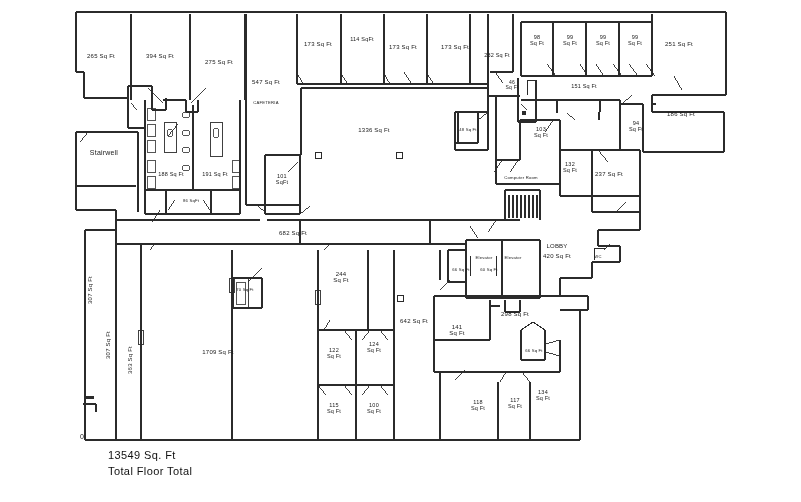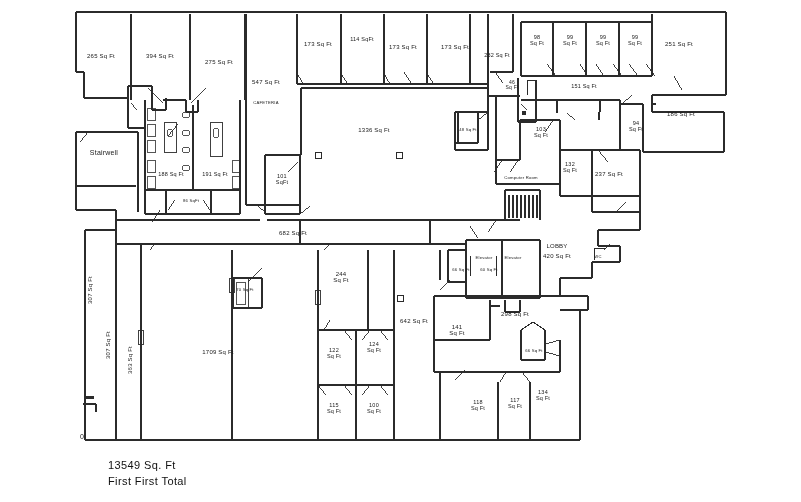--- a/index.html
+++ b/index.html
@@ -8,21 +8,21 @@
   #plan{position:absolute;left:0;top:0;width:801px;height:502px;}
   .lbl{position:absolute;font-family:"Liberation Sans",sans-serif;color:#1a1a1a;
        white-space:pre;text-align:center;line-height:1.05;letter-spacing:.2px;
        transform:translate(-50%,-50%);pointer-events:none;}
   .s6{font-size:6px;}
   .s55{font-size:5.5px;}
   .s5{font-size:5px;}
   .s45{font-size:4.2px;}
   .s7{font-size:7px;}
   .rot{transform:translate(-50%,-50%) rotate(-90deg);}
-  .caption{position:absolute;left:108px;top:458px;font-size:11px;color:#111;
+  .caption{position:absolute;left:108px;top:448px;font-size:11px;color:#111;
            font-family:"Liberation Sans",sans-serif;line-height:1.45;letter-spacing:.4px;}
   .caption div{white-space:pre;}
 </style>
 </head>
 <body>
 
 <div id="stage">
 
   <svg id="plan" viewBox="0 0 801 502" xmlns="http://www.w3.org/2000/svg">
     <g fill="none" stroke="#2b2b2b" stroke-width="1.1" shape-rendering="crispEdges">
@@ -402,18 +402,18 @@
       <div class="lbl s55" style="left: 478px; top: 406px;">118
 Sq Ft</div>
       <div class="lbl s55" style="left: 515px; top: 404px;">117
 Sq Ft</div>
       <div class="lbl s55" style="left: 543px; top: 396px;">134
 Sq Ft</div>
     </div>
 
   <div class="caption">
     <div>13549 Sq. Ft</div>
-    <div>First First Total</div>
+    <div>Total Floor Total</div>
   </div>
 
   <div class="lbl s7" style="left:82px;top:437px;">0</div>
 
 </div>
 
 </body></html>

